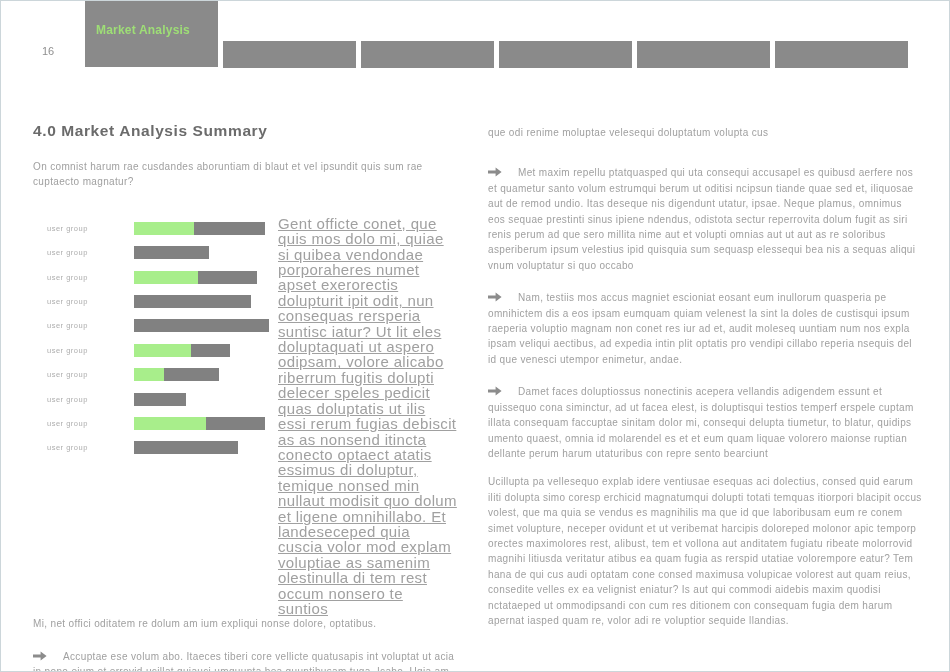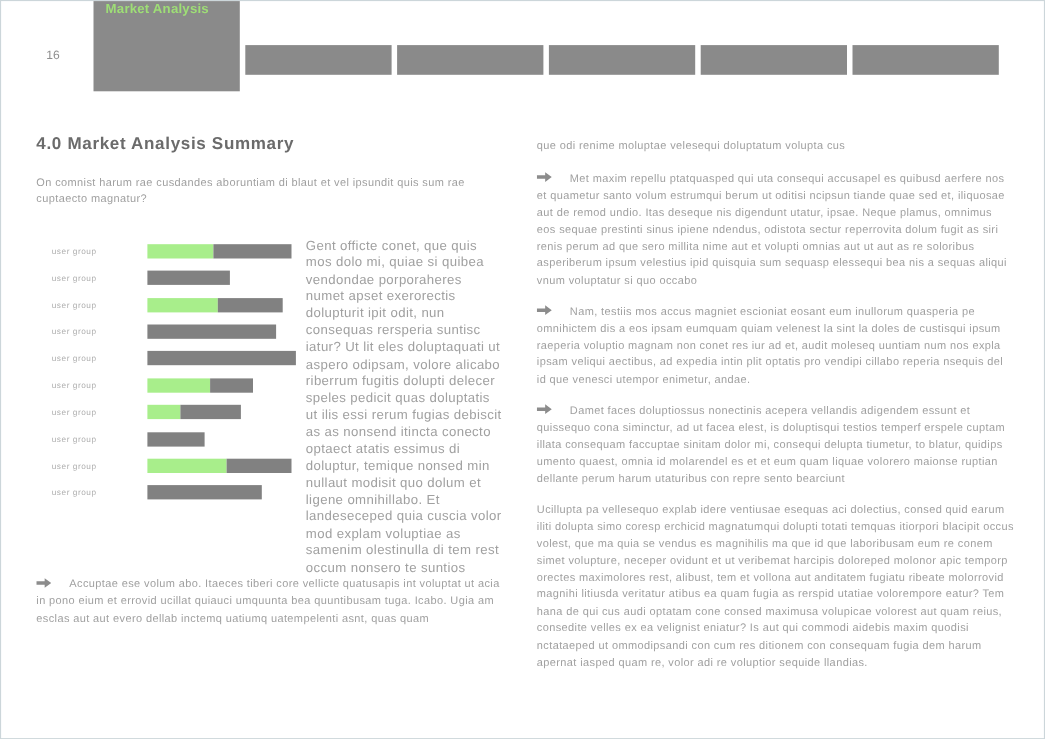--- a/index.html
+++ b/index.html
@@ -4,22 +4,22 @@
 <style>
   html,body{margin:0;padding:0;}
   body{
     width:950px;height:672px;position:relative;overflow:hidden;
     background:#ffffff;border:1px solid #ccd6da;box-sizing:border-box;
     font-family:"Liberation Sans", sans-serif;
   }
   
   .page-number{position:absolute;left:41px;top:44px;font-size:11px;color:#8f8f8f;}
   .tab-active{
-    position:absolute;left:84px;top:0;width:133px;height:82px;background:#8a8a8a;
-    display:flex;align-items:flex-start;padding:0 0 8px 11px;box-sizing:border-box;cursor:pointer;
+    position:absolute;left:84px;top:0;width:133px;height:66px;background:#8a8a8a;
+    display:flex;align-items:center;padding:0 0 8px 11px;box-sizing:border-box;cursor:pointer;
   }
   .tab-active .tab-label{color:#9ede76;font-weight:bold;font-size:12px;letter-spacing:.2px;}
   .tabs-row{position:absolute;left:222px;top:40px;display:flex;gap:5px;}
   .tab-ph{width:133px;height:27px;background:#8a8a8a;cursor:pointer;}
   
   .col-left{position:absolute;left:32px;top:121px;width:424px;}
   .col-right{position:absolute;left:487px;top:124px;width:434px;}
   .body-text{font-size:10px;color:#a0a0a0;line-height:15.4px;letter-spacing:.35px;margin:0;}
   h1.doc-heading{
     font-size:15.5px;font-weight:bold;color:#6b6b6b;letter-spacing:.6px;margin:0 0 19px 0;
@@ -28,25 +28,25 @@
   .col-left .intro2{margin-bottom:26px;width:430px;}
   
   .chart-block{display:flex;margin-bottom:0;justify-content:center;}
   .chart{width:245px;padding-top:6px;box-sizing:border-box;}
   .chart-row{display:flex;align-items:center;height:13px;margin-bottom:11.4px;}
   .chart-label{
     width:101px;box-sizing:border-box;padding-left:14px;
     font-size:7.5px;color:#aeaeae;letter-spacing:.5px;
   }
   .bar{display:flex;height:13px;}
-  .chart-caption{width:179px;font-size:12px;line-height:15.4px;}
+  .chart-caption{width:179px;font-size:15px;line-height:15.4px;text-decoration:underline;}
   
-  .bullet{margin:0 0 13px 0;}
+  .bullet{margin:17px 0 13px 0;}
   .arrow-icon{margin-right:16px;vertical-align:-1px;}
-  .lead-line{margin-bottom:15px;}
+  .lead-line{margin-bottom:25px;}
   .note-line{margin:10px 0 16px 0;}
   .cont-line{margin-bottom:11px;}
   .para{margin-bottom:13px;}
 </style>
 </head>
 <body>
 
 <span class="page-number">16</span>
 
 <div class="tab-active">
@@ -130,20 +130,21 @@
         <div class="chart-row">
           <span class="chart-label">user group</span>
           <div class="bar">
             <div style="width: 104px; background: rgb(129, 129, 129);"></div>
           </div>
         </div>
       </div>
     <p class="body-text chart-caption">Gent officte conet, que quis mos dolo mi, quiae si quibea vendondae porporaheres numet apset exerorectis dolupturit ipit odit, nun consequas rersperia suntisc iatur? Ut lit eles doluptaquati ut aspero odipsam, volore alicabo riberrum fugitis dolupti delecer speles pedicit quas doluptatis ut ilis essi rerum fugias debiscit as as nonsend itincta conecto optaect atatis essimus di doluptur, temique nonsed min nullaut modisit quo dolum et ligene omnihillabo. Et landeseceped quia cuscia volor mod explam voluptiae as samenim olestinulla di tem rest occum nonsero te suntios</p>
   </div>
 
+  <p class="body-text para">Mi, net offici oditatem re dolum am ium expliqui nonse dolore, optatibus.</p>
 
   <p class="body-text bullet"><svg class="arrow-icon" width="14" height="10" viewBox="0 0 14 10">
         <path d="M0 3.4 H7.6 V0.6 L13.6 5 7.6 9.4 V6.6 H0 Z" fill="#8c8c8c"></path>
       </svg><span>Accuptae ese volum abo. Itaeces tiberi core vellicte quatusapis int voluptat ut acia in pono eium et errovid ucillat quiauci umquunta bea quuntibusam tuga. Icabo. Ugia am esclas aut aut evero dellab inctemq uatiumq uatempelenti asnt, quas quam</span></p>
 </div>
 
 <div class="col-right">
   <p class="body-text lead-line">que odi renime moluptae velesequi doluptatum volupta cus</p>
 
   <p class="body-text bullet"><svg class="arrow-icon" width="14" height="10" viewBox="0 0 14 10">

